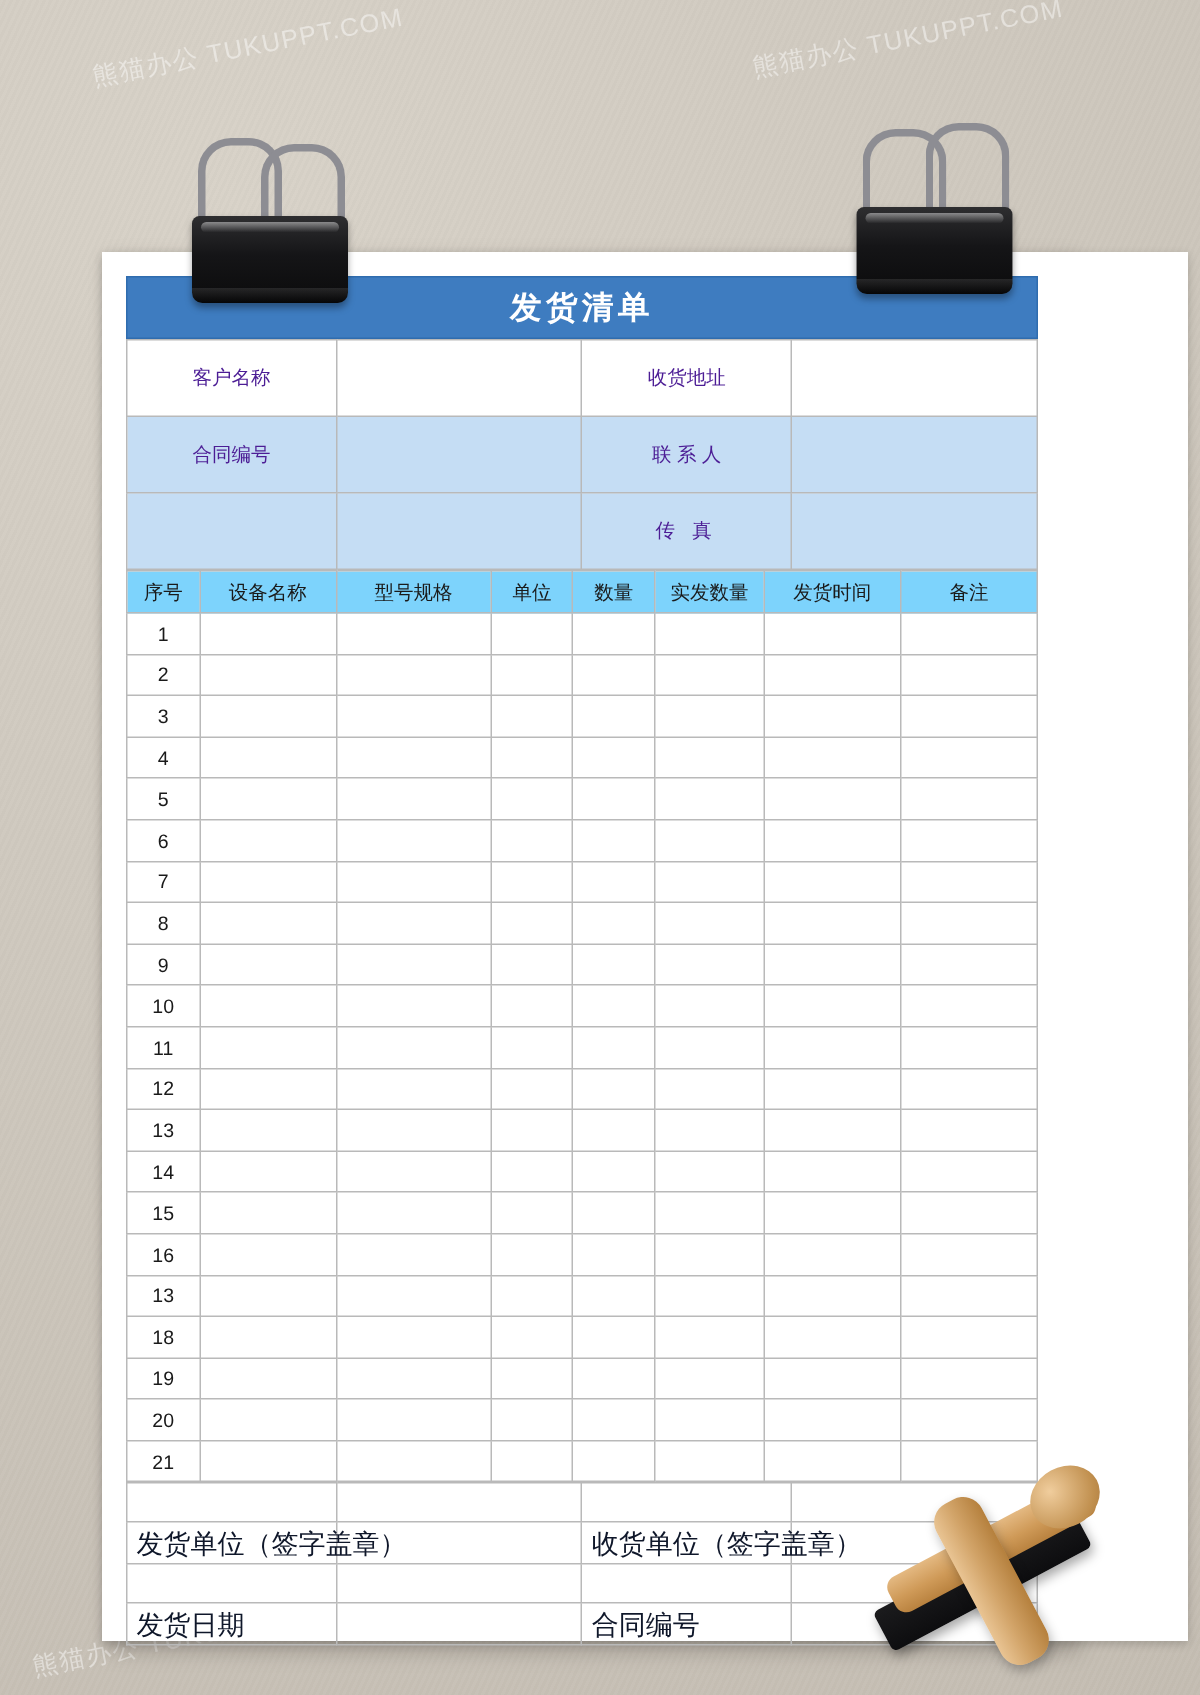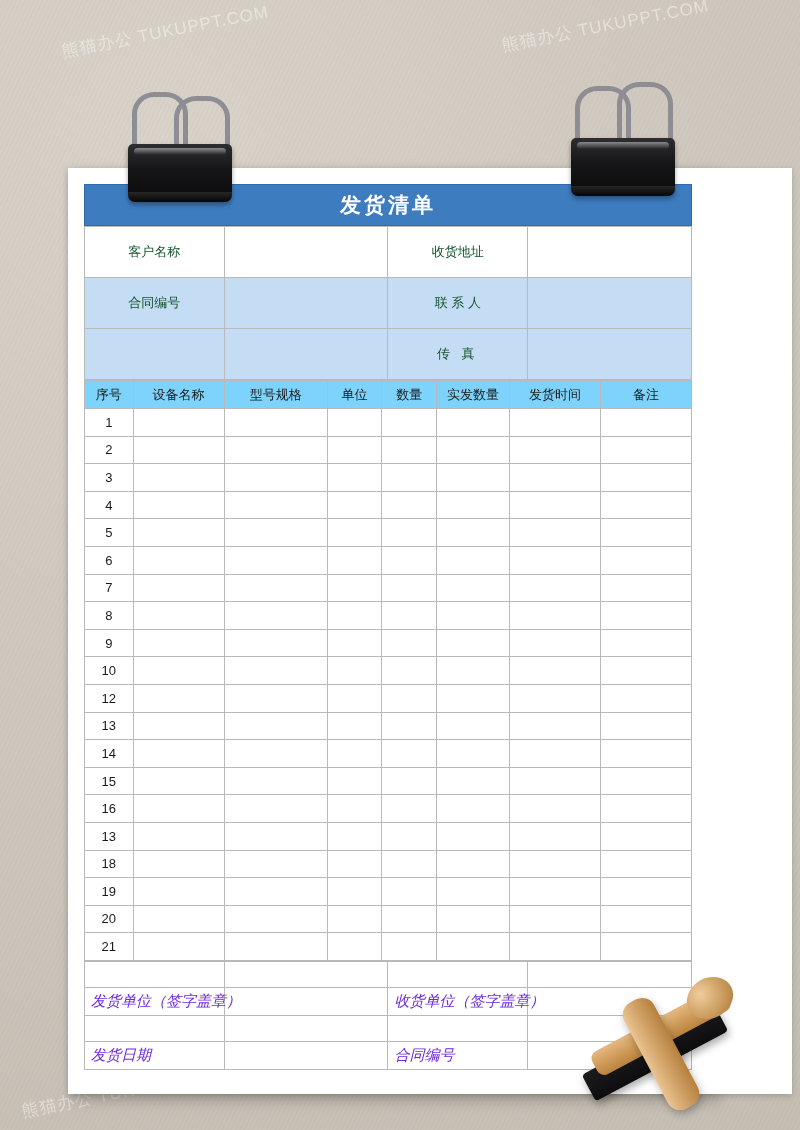--- a/index.html
+++ b/index.html
@@ -91,21 +91,21 @@
   
   table {
     border-collapse: collapse;
     width: 100%;
     table-layout: fixed;
   }
   .info-table td {
     border: 1px solid #b9b9b9;
     height: 28px;
     font-size: 13px;
-    color: #14532d;
+    color: #4c1d95;
     padding: 16px 4px;
     box-sizing: border-box;
   }
   .lbl {
     text-align: center;
     background: #ffffff;
   }
   .val { background: #ffffff; }
   .row-blue td { background: #c5ddf4; }
   .row-blue .lbl { background: #c5ddf4; }
@@ -128,25 +128,24 @@
   .items-table td {
     height: 27.6px;
     text-align: center;
   }
   .items-table td.idx { text-align: center; }
 
   
   .foot-table td {
     border: 1px solid #b9b9b9;
     height: 28px;
-    font-size: 15px;
-    color: #6d28d9;
+    font-size: 18px;
+    color: #0f172a;
     box-sizing: border-box;
     padding: 0 6px;
-    font-style: italic;
   }
   .foot-table td.blank { border: 1px solid #b9b9b9; }
   .foot-spacer td { height: 26px; border: 1px solid #b9b9b9; }
 
   
   .clip { position: absolute; }
   .clip .handle-l, .clip .handle-r {
     position: absolute;
     width: 46px;
     height: 62px;
@@ -385,20 +384,30 @@
             <td class="idx">10</td>
             <td></td>
             <td></td>
             <td></td>
             <td></td>
             <td></td>
             <td></td>
             <td></td>
           </tr>
           <tr>
+            <td class="idx">11</td>
+            <td></td>
+            <td></td>
+            <td></td>
+            <td></td>
+            <td></td>
+            <td></td>
+            <td></td>
+          </tr>
+          <tr>
             <td class="idx">12</td>
             <td></td>
             <td></td>
             <td></td>
             <td></td>
             <td></td>
             <td></td>
             <td></td>
           </tr>
           <tr>

